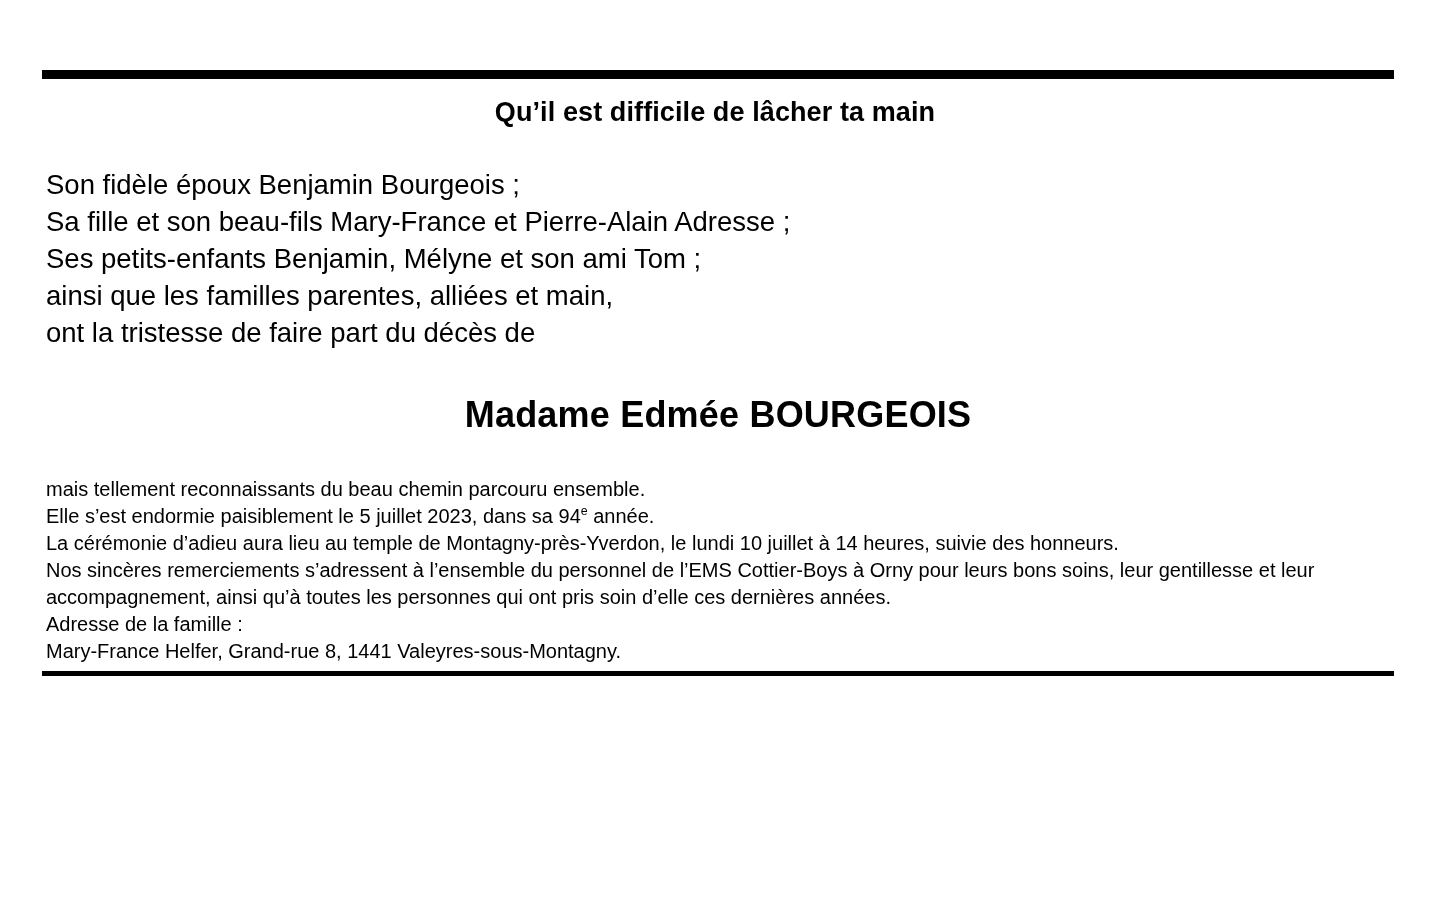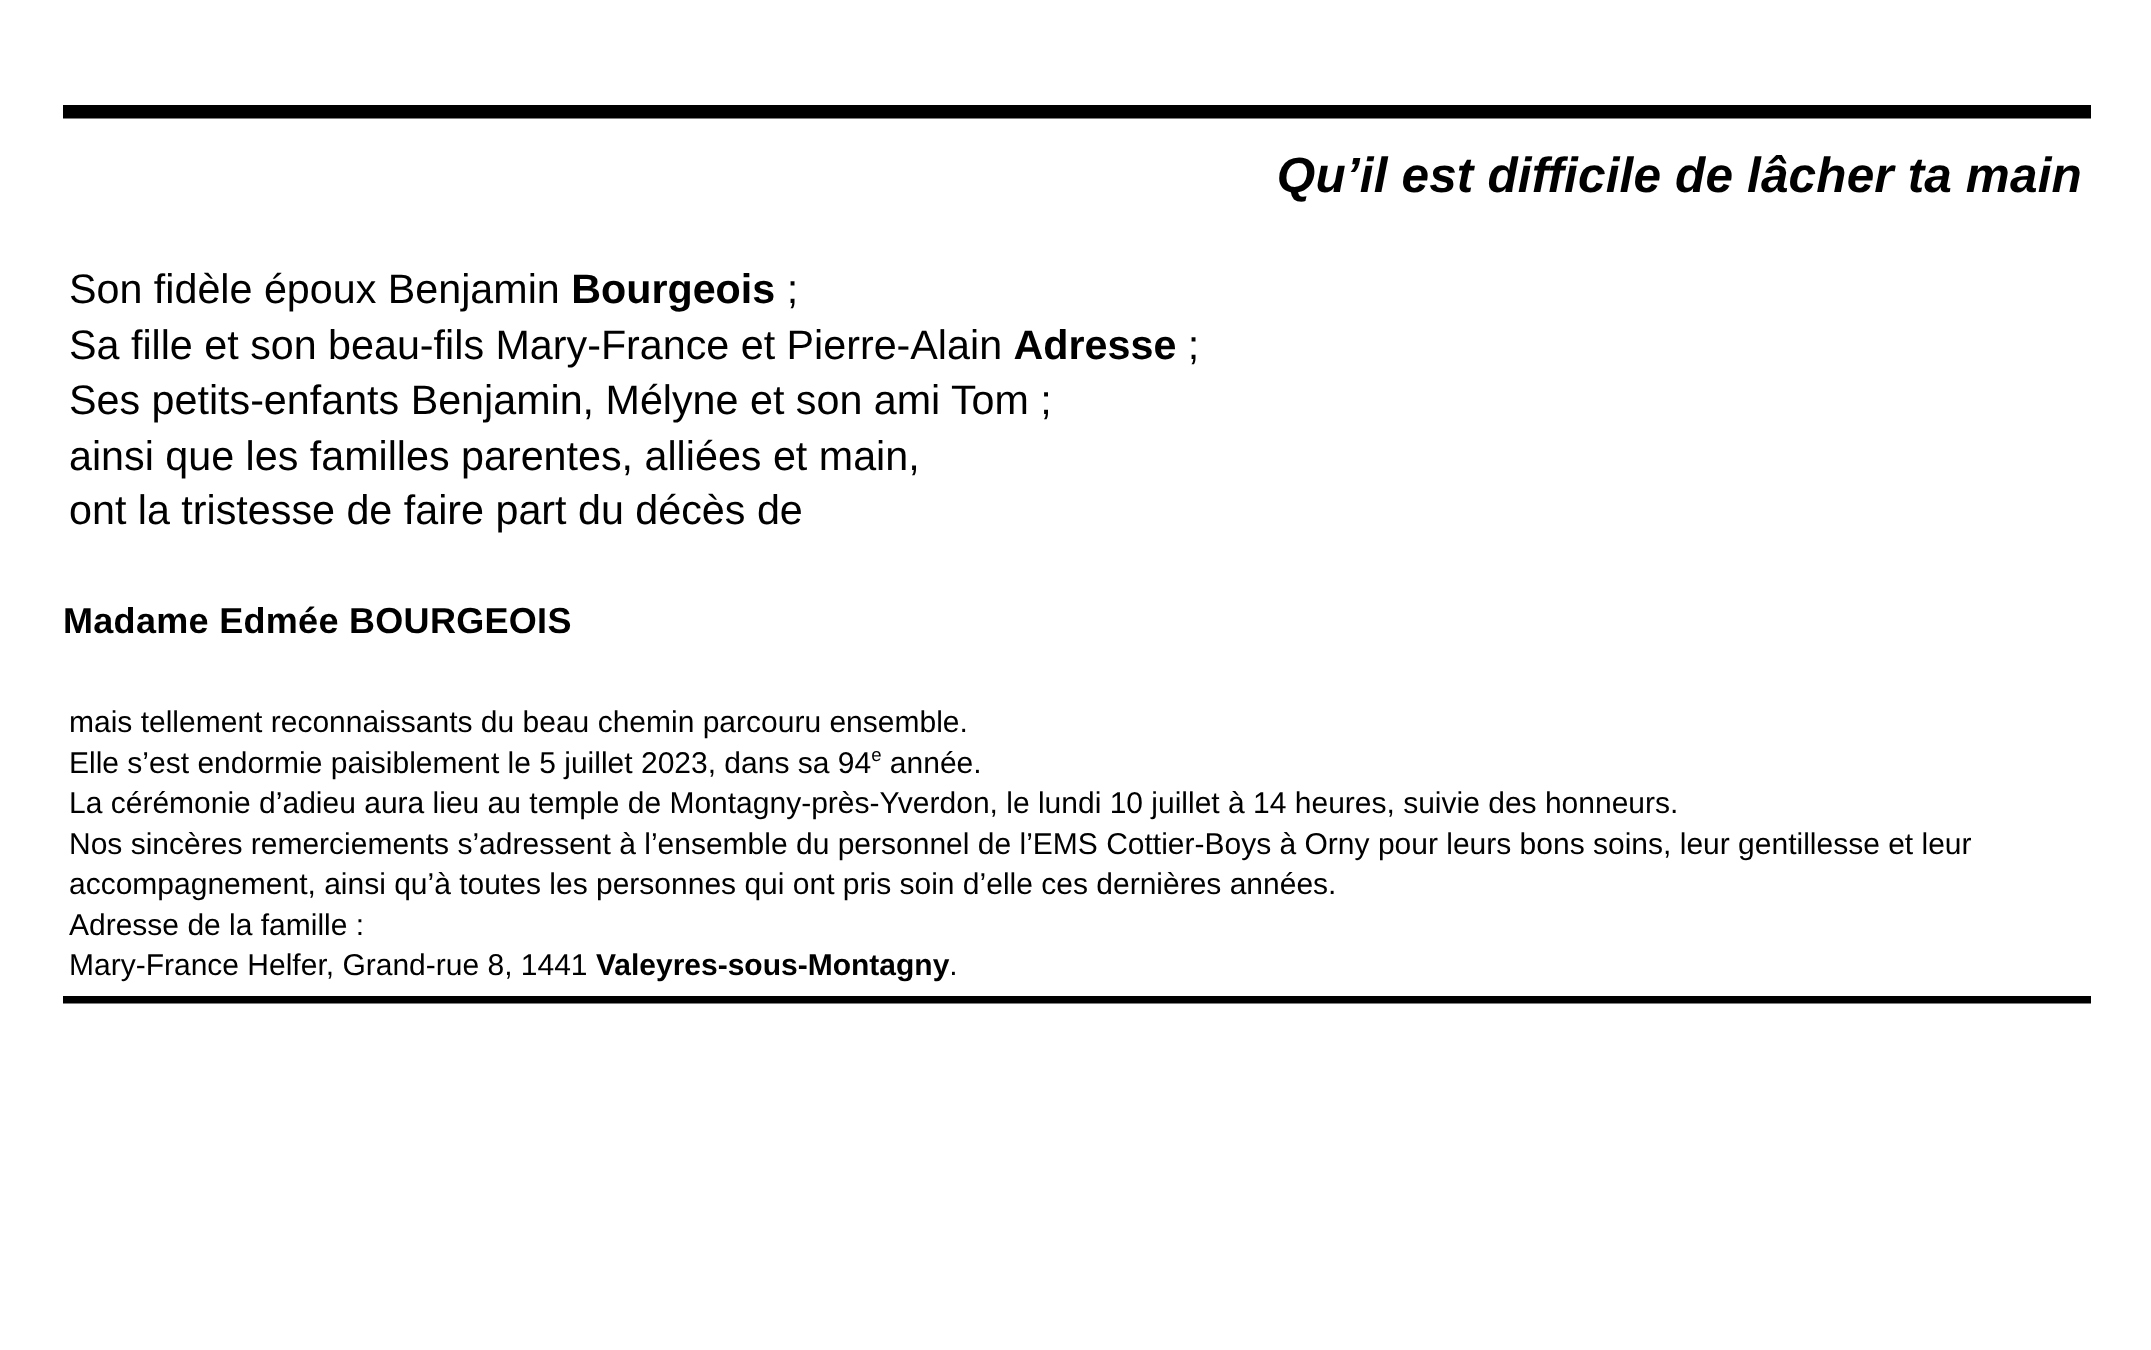--- a/index.html
+++ b/index.html
@@ -25,55 +25,54 @@
     background: #000000;
     width: 100%;
   }
   .rule-bottom {
     height: 5px;
     background: #000000;
     width: 100%;
     margin-top: 6px;
   }
   .epigraph {
-    text-align: right;
-    font-style: italic;
+    text-align: center;
     font-weight: bold;
-    font-size: 33px;
+    font-size: 27px;
     line-height: 1.32;
     margin-top: 16px;
     padding-right: 6px;
     letter-spacing: 0.1px;
   }
   .body-block {
     font-size: 27.5px;
     line-height: 1.345;
     margin-top: 36px;
     padding-left: 4px;
   }
   .body-block p {
     margin: 0;
   }
   .deceased-name {
-    text-align: left;
+    text-align: center;
     font-weight: bold;
-    font-size: 24px;
+    font-size: 36px;
     margin: 42px 0 40px 0;
     letter-spacing: 0.2px;
   }
   .closing-block {
     font-size: 20px;
     line-height: 1.35;
     padding-left: 4px;
     padding-right: 10px;
   }
   .closing-block p {
     margin: 0;
   }
-  b, strong { font-weight: bold; }
+  b, strong { font-weight: normal; }
   sup {
     font-size: 0.62em;
     vertical-align: super;
     line-height: 0;
   }
 </style>
 </head>
 <body>
 
 <div class="notice">

